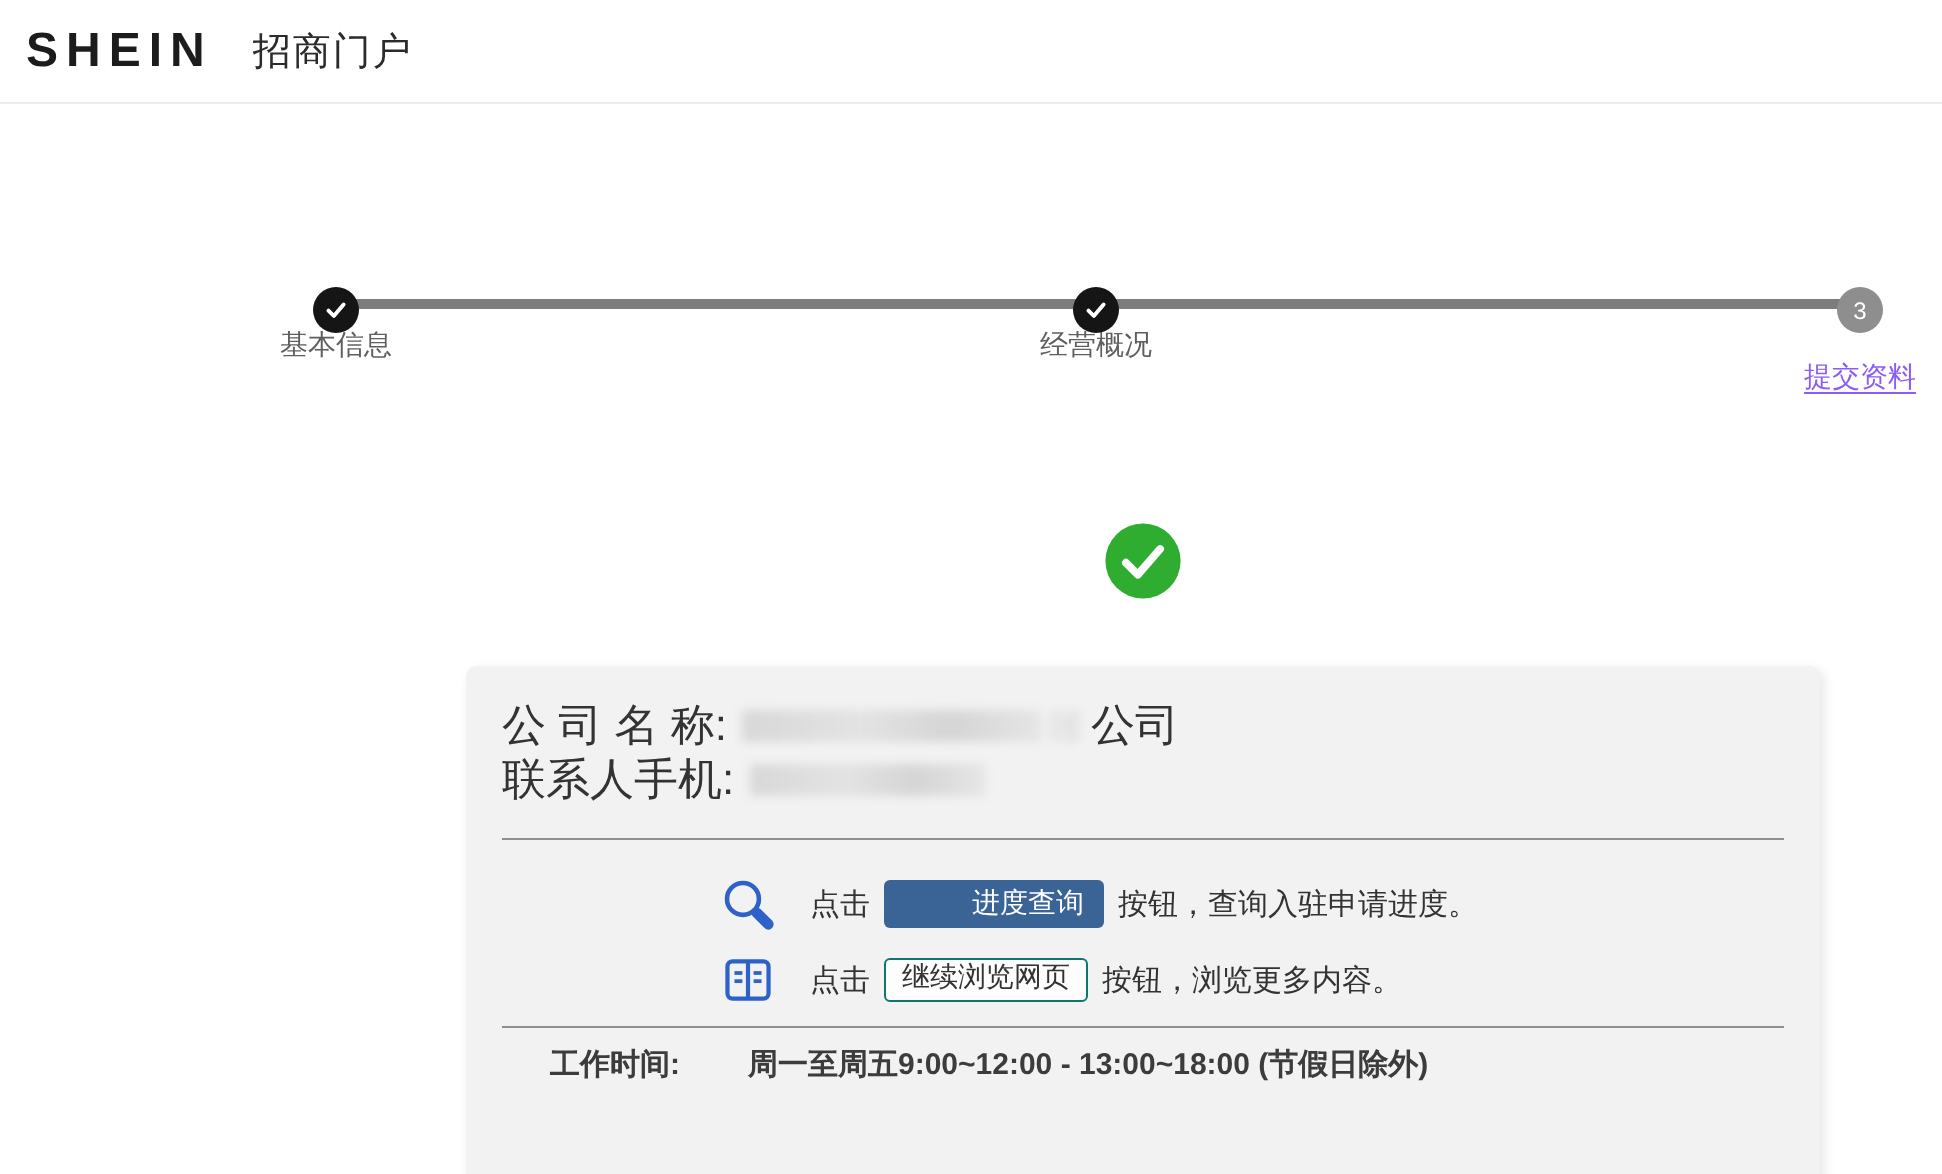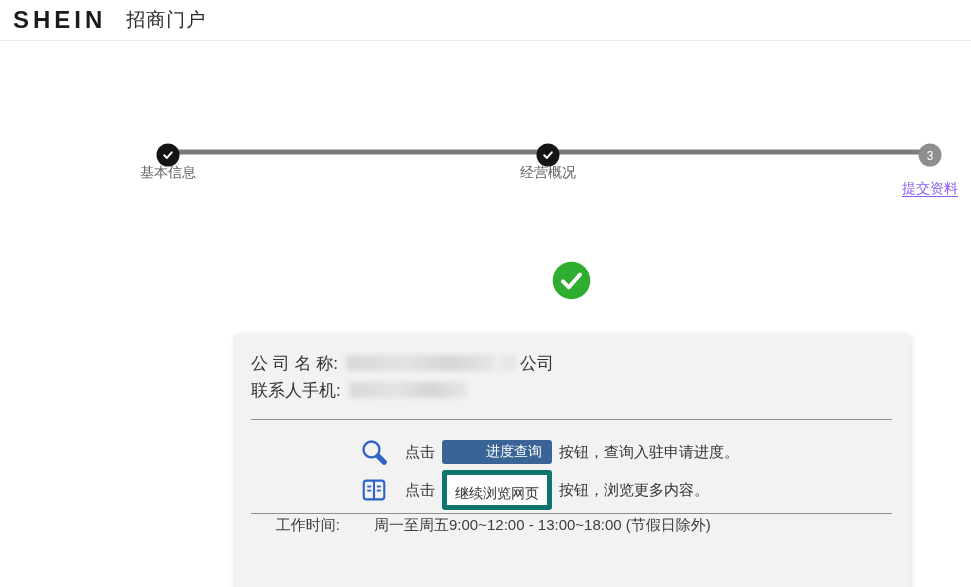--- a/index.html
+++ b/index.html
@@ -1,21 +1,21 @@
 <!DOCTYPE html>
 <html><head>
 <meta charset="utf-8">
 <style>
   * { margin:0; padding:0; box-sizing:border-box; }
   html,body { width:971px; height:587px; background:#ffffff; overflow:hidden;
               font-family:"Liberation Sans","DejaVu Sans",sans-serif; }
   body { position:relative; }
 
   
-  .app-header { position:absolute; top:0; left:0; width:971px; height:41px;
+  .app-header { position:absolute; top:0; left:0; width:971px; height:52px;
                 background:#fff; border-bottom:1px solid #ececec;
                 display:flex; align-items:center; padding-left:13px; }
   .logo { font-size:24px; font-weight:800; letter-spacing:4px; color:#1c1c1c; cursor:pointer; }
   .portal-name { font-size:19px; color:#2b2b2b; margin-left:20px; letter-spacing:1px; }
 
   
   .stepper { position:absolute; top:52px; left:0; width:971px; height:100px; }
   .track { position:absolute; left:168px; top:100px; width:762px; height:5px;
            background:#7d7d7d; transform:translateY(-50%); }
   .dot { position:absolute; top:103px; width:23px; height:23px; border-radius:50%;
@@ -31,21 +31,21 @@
   
   .success { position:absolute; top:260px; left:233px; width:677px;
              display:flex; align-items:center; justify-content:center; }
   .success-check { width:41px; height:41px; flex:0 0 auto; }
   .success-title { font-size:39px; color:#2fad30; margin-left:3px; letter-spacing:1px; }
 
   
   .panel { position:absolute; left:233px; top:333px; width:677px; height:300px;
            background:#f2f2f2; border-radius:5px; padding:17px 18px 0 18px;
            box-shadow:2px 2px 6px rgba(0,0,0,0.10); }
-  .info-row { display:flex; align-items:center; font-size:17px; color:#333;
+  .info-row { display:flex; align-items:center; font-size:22px; color:#333;
               height:26px; margin-bottom:1px; }
   .info-label { white-space:pre; }
   .redacted { height:16px; background:linear-gradient(90deg,#d8d8d8,#e3e3e3 40%,#d5d5d5 70%,#e6e6e6);
               border-radius:2px; filter:blur(2.5px); margin:0 4px 0 8px; }
   .redacted.company { width:150px; }
   .redacted.ghost { width:16px; opacity:.55; margin-left:0; }
   .redacted.phone { width:118px; }
   .divider { border:none; border-top:1px solid #8f8f8f; margin-top:16px; }
   .divider.second { margin-top:4px; }
 
@@ -53,24 +53,24 @@
   .tip-row { display:flex; align-items:center; height:38px; }
   .tip-label { width:89px; text-align:right; font-size:15px; color:#333; flex:0 0 auto; }
   .tip-icon { width:32px; margin-left:18px; flex:0 0 auto;
               display:flex; align-items:center; justify-content:center; }
   .tip-text { margin-left:15px; font-size:15px; color:#333;
               display:flex; align-items:center; white-space:nowrap; }
   .btn { display:inline-block; font-size:14px; border-radius:3px; margin:0 7px;
          padding:3px 10px 4px; cursor:pointer; border:none; line-height:17px;
          font-family:inherit; }
   .btn-primary { background:#3b6496; color:#fff;padding-left:44px; }
-  .btn-plain { background:#fdfdfd; color:#333; border:5px solid #0f766e; padding:10px 8px 3px; }
+  .btn-plain { background:#fdfdfd; color:#333; border:1px solid #0f766e; padding:0 8px 3px; }
 
-  .worktime-row { display:flex; align-items:flex-start; height:32px; margin-top:2px;
-                  font-size:15px; color:#3c3c3c; }
+  .worktime-row { display:flex; align-items:center; height:32px; margin-top:2px;
+                  font-size:15px; color:#3c3c3c;font-weight:bold; }
   .worktime-label { width:89px; text-align:right; flex:0 0 auto; }
   .worktime-value { margin-left:34px; white-space:nowrap; }
 
   .icon-blue { color:#2e62c6; }
 </style>
 </head>
 <body>
 
 <div class="app-header">
   <span class="logo">SHEIN</span>

